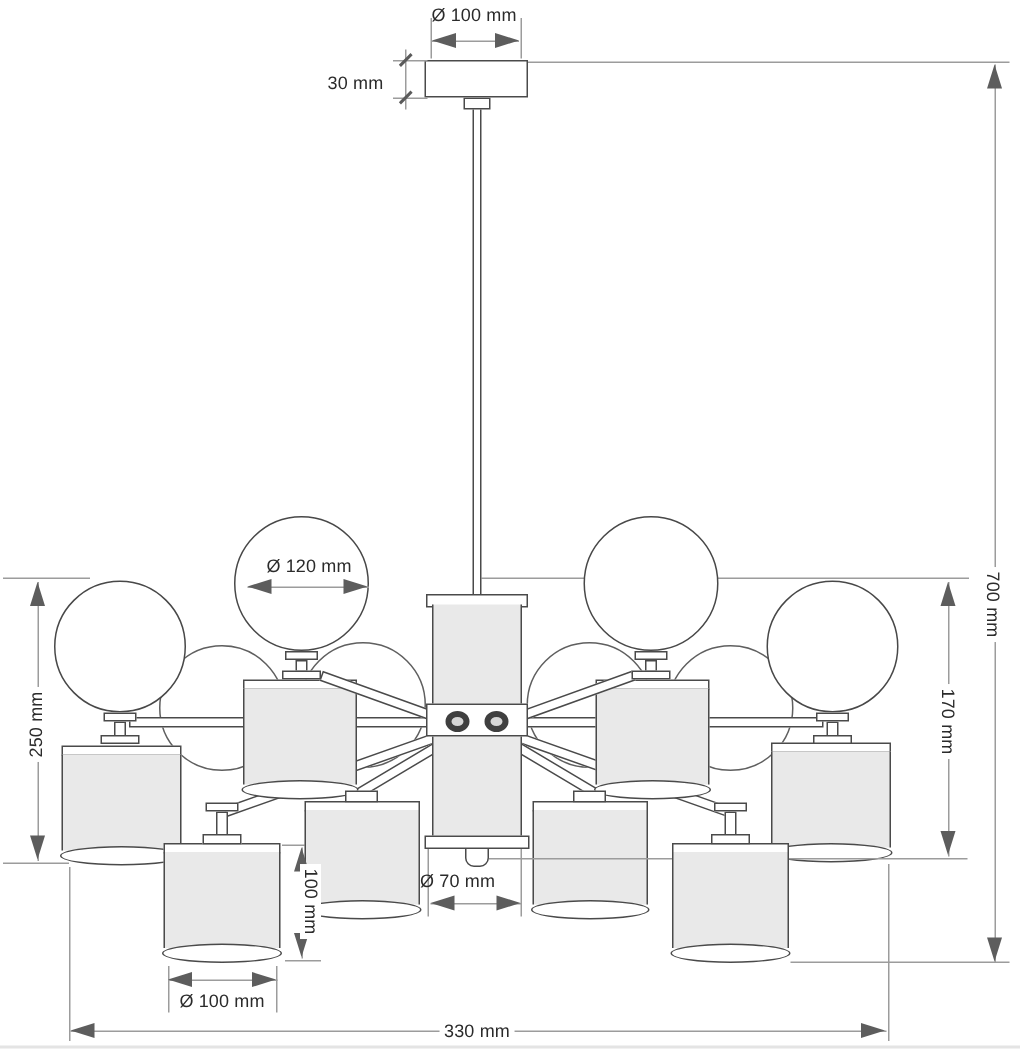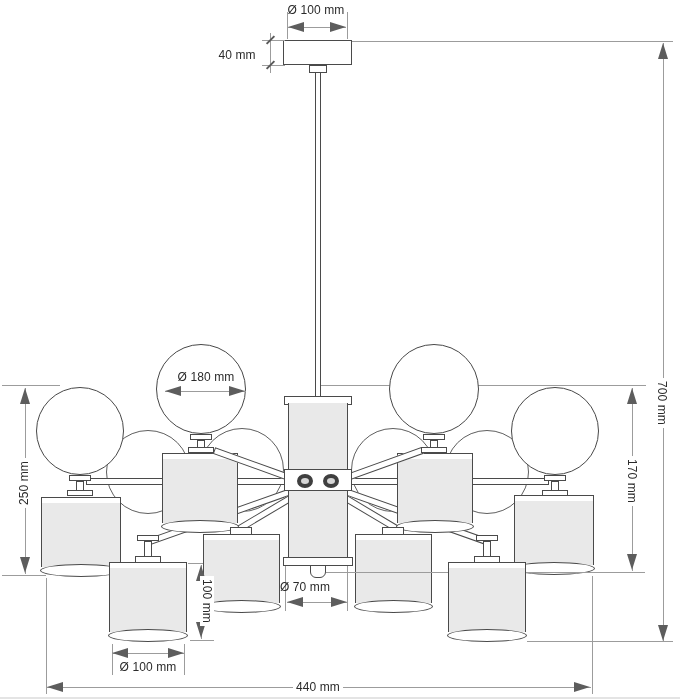--- a/index.html
+++ b/index.html
@@ -30,29 +30,29 @@
   .baseline{position:absolute;left:0;top:697px;width:680px;height:2px;background:#e4e4e4}
 </style>
 </head>
 <body>
 
 <div id="canvas">
 
   <div class="baseline"></div>
 
   <div class="lbl" style="left:316px;top:10px">Ø 100 mm</div>
-  <div class="lbl" style="left:237px;top:55px">40 mm</div>
-  <div class="lbl" style="left:206px;top:377px">Ø 180 mm</div>
+  <div class="lbl" style="left:237px;top:55px">30 mm</div>
+  <div class="lbl" style="left:206px;top:377px">Ø 120 mm</div>
   <div class="lbl bg rot90" style="left:662px;top:403px">700 mm</div>
   <div class="lbl bg rot90" style="left:632px;top:481px">170 mm</div>
   <div class="lbl bg rot270" style="left:24px;top:483px">250 mm</div>
   <div class="lbl" style="left:305px;top:587px">Ø 70 mm</div>
   <div class="lbl bg rot90" style="left:207px;top:601px">100 mm</div>
   <div class="lbl" style="left:148px;top:667px">Ø 100 mm</div>
-  <div class="lbl bg" style="left:318px;top:687px">440 mm</div>
+  <div class="lbl bg" style="left:318px;top:687px">330 mm</div>
 <div class="ln" style="left: 287px; top: 12px; width: 1px; height: 27px; z-index: 8;"></div>
     <div class="ln" style="left: 347px; top: 12px; width: 1px; height: 27px; z-index: 8;"></div>
     <div class="ln" style="left: 262px; top: 40px; width: 23px; height: 1px; z-index: 8;"></div>
     <div class="ln" style="left: 262px; top: 65px; width: 23px; height: 1px; z-index: 8;"></div>
     <div class="ln" style="left: 352px; top: 41px; width: 321px; height: 1px; z-index: 8;"></div>
     <div class="ln" style="left: 2px; top: 385px; width: 58px; height: 1px; z-index: 1;"></div>
     <div class="ln" style="left: 2px; top: 575px; width: 44px; height: 1px; z-index: 8;"></div>
     <div class="ln" style="left: 320px; top: 385px; width: 326px; height: 1px; z-index: 1;"></div>
     <div class="ln" style="left: 326px; top: 572px; width: 319px; height: 1px; z-index: 45;"></div>
     <div class="ln" style="left: 592px; top: 576px; width: 1px; height: 118px; z-index: 8;"></div>

